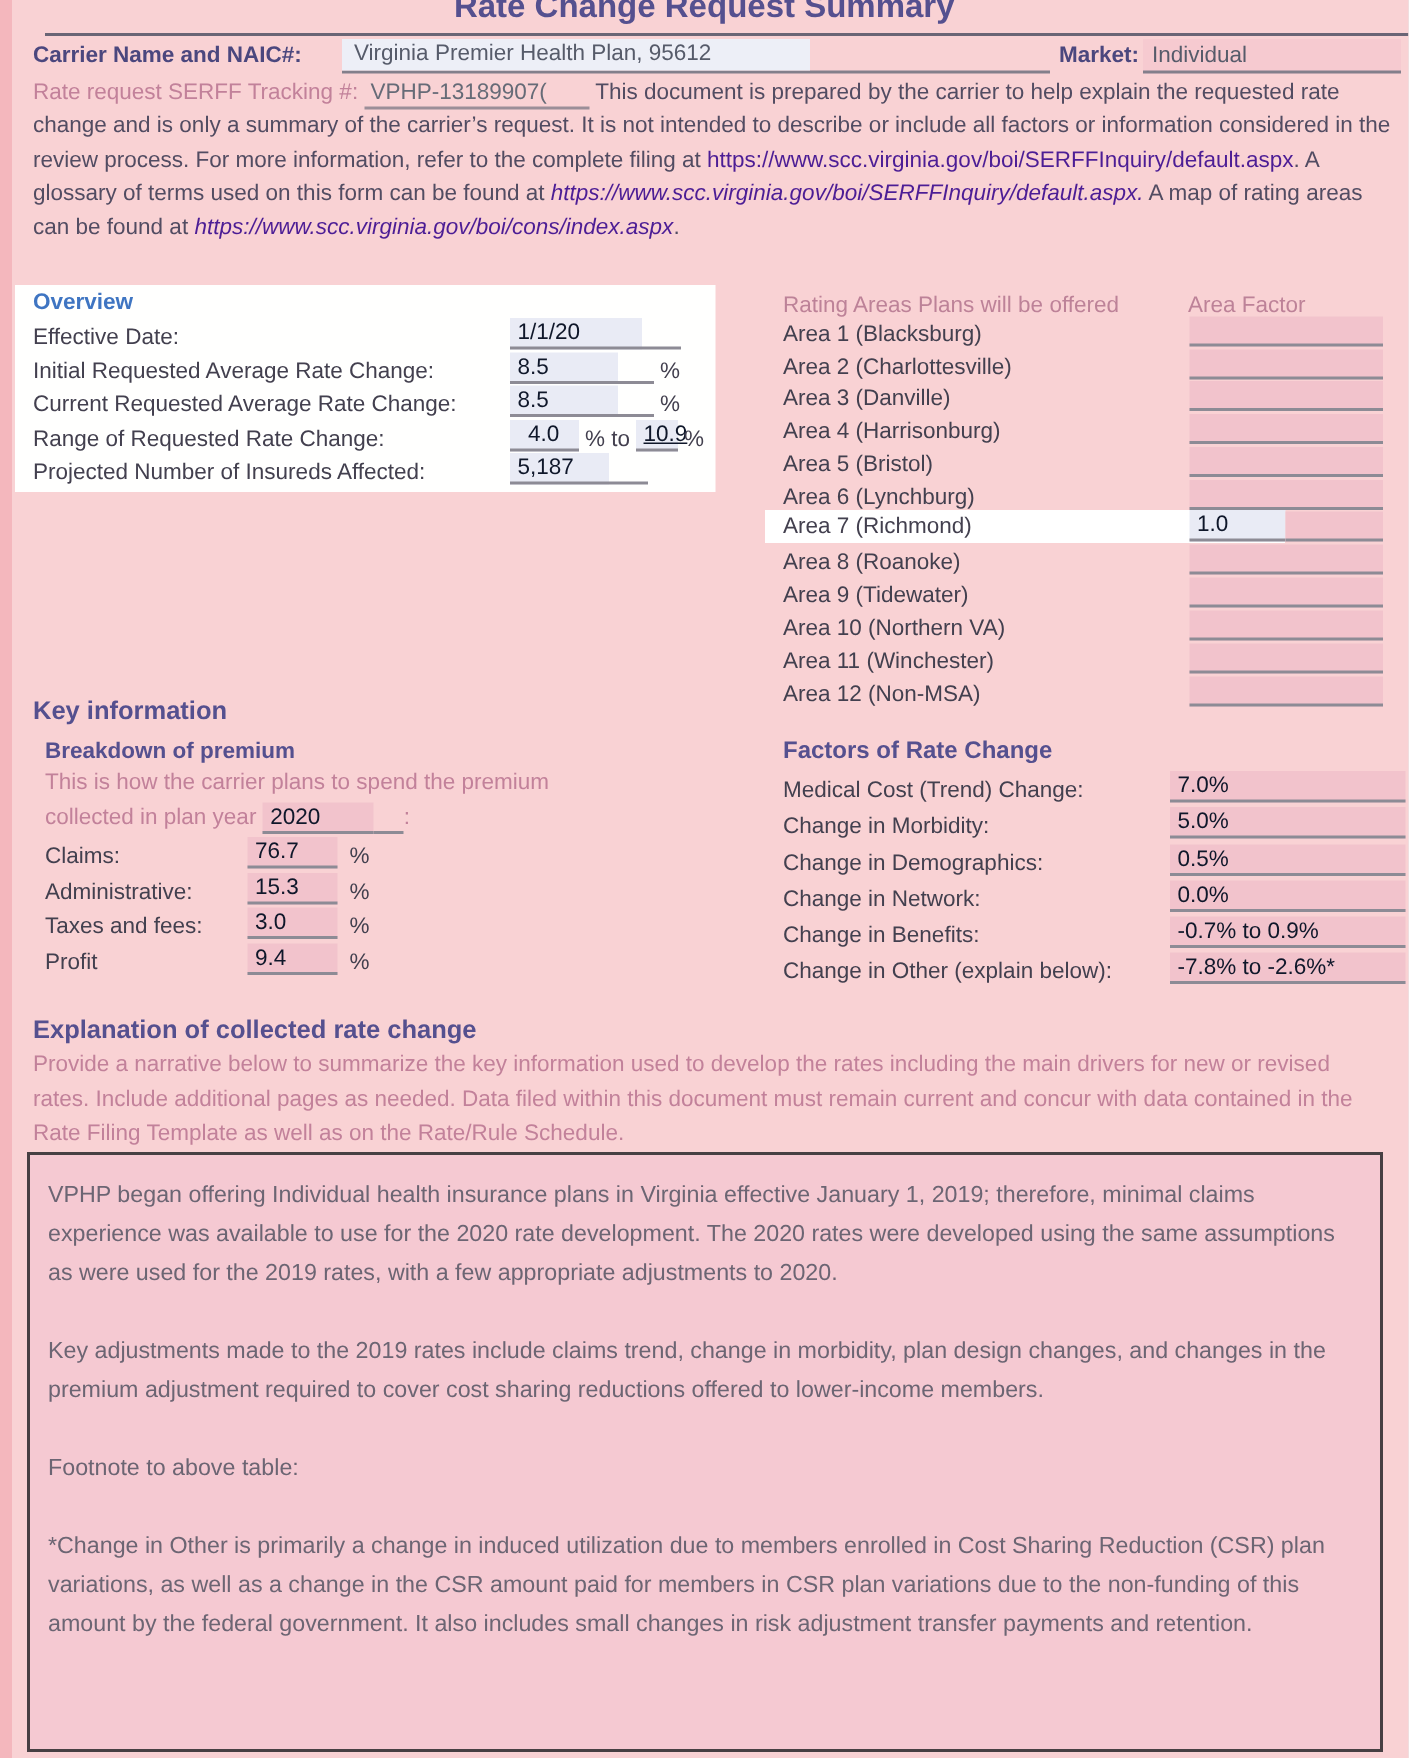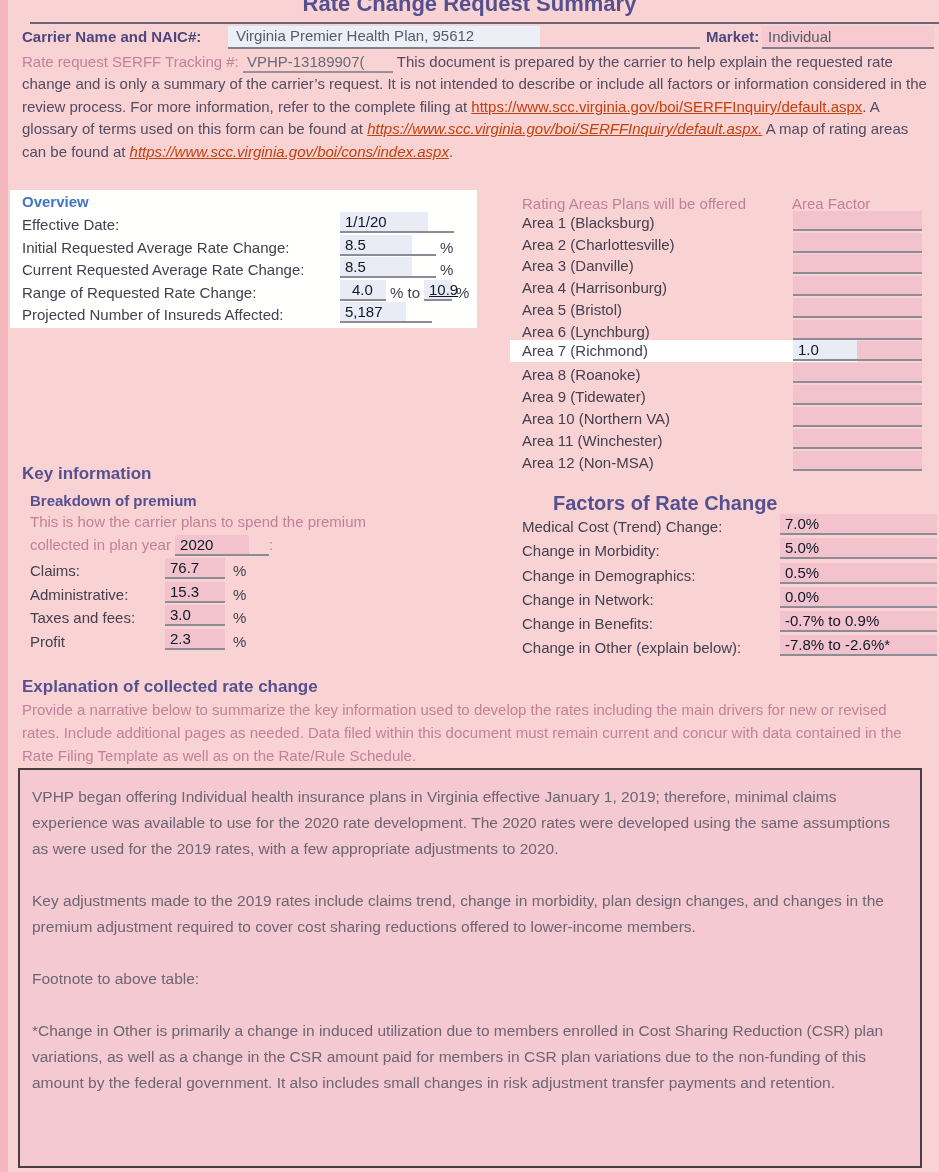--- a/index.html
+++ b/index.html
@@ -27,21 +27,21 @@
   #market-field { position:absolute; left:762px; top:26px; width:172px; height:23px;
                   background:#f6cad0; border-bottom:2px solid #837f8b;
                   font-size:15px; color:#565b6a; padding:2px 0 0 6px; }
 
   
   .intro { position:absolute; left:22px; top:51px; width:908px;
            font-size:15px; line-height:22.4px; color:#524c62; }
   .mauve { color:#c2819a; }
   .tracking-field { display:inline-block; min-width:150px; border-bottom:2px solid #9b8e98;
                     color:#666b77; padding:0 4px; line-height:19px; }
-  a.link { color:#c2410c; text-decoration:underline; cursor:pointer; }
+  a.link { color:#4c1d95; cursor:pointer; }
   .it { font-style:italic; }
 
   
   .field { border-bottom:2px solid #8d8b95; color:#0f172a; padding:0 5px;
            line-height:19px; height:21px; flex:none; }
   .lav  { background:#e9ebf5; }
   .pinkf{ background:#f2c3cc; }
   .ext  { border-bottom:2px solid #8d8b95; height:21px; flex:none; }
   .suffix { margin:0 4px; flex:none; }
 
@@ -76,21 +76,21 @@
   #breakdown-desc .field { display:inline-block; vertical-align:bottom; }
   .plan-year { width:74px; }
   .py-ext { display:inline-block; width:20px; vertical-align:bottom; }
   #breakdown-rows { position:absolute; left:30px; top:556px; }
   .bd-row { display:flex; align-items:flex-end; height:23.4px; font-size:15px; color:#43404f; }
   .bd-label { width:135px; flex:none; }
   .bd-val { width:60px; }
   .bd-suffix { margin-left:8px; }
 
   
-  #factors-heading { position:absolute; left:522px; top:492px; font-size:20px; font-weight:bold; color:#55508f;margin-left:31px; }
+  #factors-heading { position:absolute; left:522px; top:492px; font-size:16px; font-weight:bold; color:#55508f; }
   #factors-rows { position:absolute; left:522px; top:511px; }
   .fc-row { display:flex; align-items:flex-end; height:24.2px; font-size:15px; color:#43404f; }
   .fc-label { width:258px; flex:none; }
   .fc-val { width:157px; }
 
   
   #explanation-heading { position:absolute; left:22px; top:677px; font-size:17px; font-weight:bold; color:#55508f; }
   #explanation-instructions { position:absolute; left:22px; top:699px; width:906px;
                               font-size:15px; line-height:22.8px; color:#c2819a; }
   #explanation-box { position:absolute; left:18px; top:768px; width:904px; height:400px;
@@ -229,21 +229,21 @@
         <span class="field pinkf bd-val">15.3</span>
         <span class="bd-suffix">%</span>
       </div>
       <div class="bd-row">
         <span class="bd-label">Taxes and fees:</span>
         <span class="field pinkf bd-val">3.0</span>
         <span class="bd-suffix">%</span>
       </div>
       <div class="bd-row">
         <span class="bd-label">Profit</span>
-        <span class="field pinkf bd-val">2.3</span>
+        <span class="field pinkf bd-val">9.4</span>
         <span class="bd-suffix">%</span>
       </div>
     </div>
 
   <div id="factors-heading">Factors of Rate Change</div>
   <div id="factors-rows">
       <div class="fc-row">
         <span class="fc-label">Medical Cost (Trend) Change:</span>
         <span class="field pinkf fc-val">7.0%</span>
       </div>

